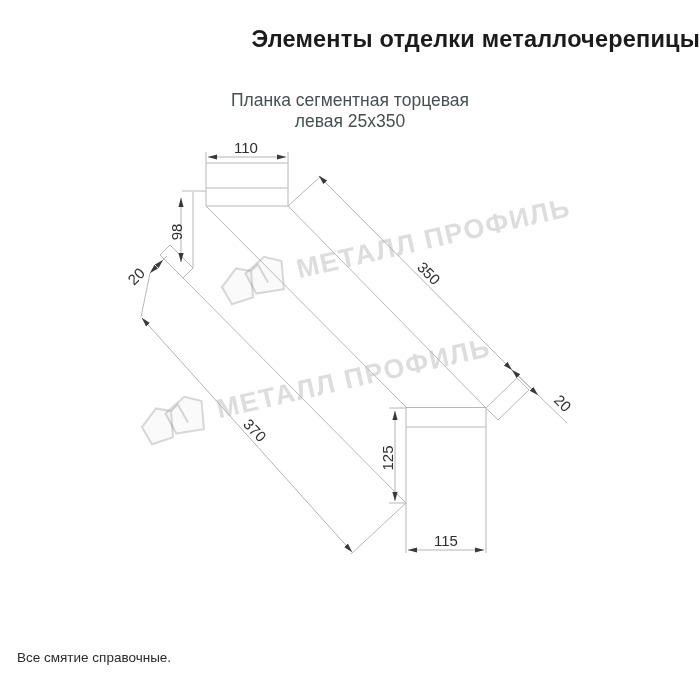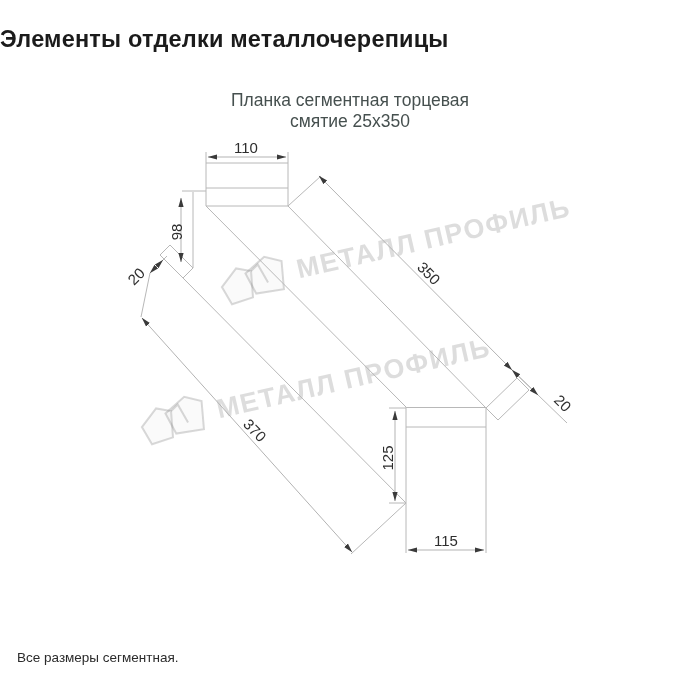--- a/index.html
+++ b/index.html
@@ -1,21 +1,21 @@
 <!DOCTYPE html>
 <html><head>
 <meta charset="utf-8">
 <style>
   html,body{margin:0;padding:0;}
   body{
     width:700px;height:700px;position:relative;background:#ffffff;
     font-family:"Liberation Sans", sans-serif;overflow:hidden;
   }
   .page-title{
-    position:absolute;left:0;top:26px;width:700px;text-align:left;
+    position:absolute;left:0;top:26px;width:700px;text-align:right;
     font-size:23.5px;font-weight:bold;color:#1b1b1b;letter-spacing:0.2px;
   }
   .subtitle{
     position:absolute;left:0;top:90px;width:700px;text-align:center;
     font-size:17.5px;line-height:21px;color:#46504f;
   }
   .watermark{
     position:absolute;display:flex;align-items:center;gap:9px;height:50px;
     transform:rotate(-13deg);transform-origin:left center;
     color:rgba(125,125,125,0.26);font-weight:bold;font-size:27px;
@@ -33,21 +33,21 @@
     font-size:13.5px;line-height:18px;color:#2b2b2b;
   }
 </style>
 </head>
 <body>
 
 <div class="page-title">Элементы отделки металлочерепицы</div>
 
 <div class="subtitle">
   <div>Планка сегментная торцевая</div>
-  <div>смятие 25х350</div>
+  <div>левая 25х350</div>
 </div>
 
 <div class="watermark wm1">
   <svg width="72" height="48" viewBox="0 0 72 48">
     <g stroke="rgba(130,130,130,0.30)" stroke-width="2" fill="rgba(205,205,205,0.10)">
       <polygon points="4,24 22,9 36,15 32,41 10,43"></polygon>
       <polygon points="30,16 52,4 68,12 64,40 36,38"></polygon>
       <polyline points="36,15 44,10 50,30" fill="none"></polyline>
     </g>
   </svg>
@@ -123,14 +123,14 @@
     <text class="dimtxt" transform="translate(140,280) rotate(-45)" text-anchor="middle">20</text>
     <text class="dimtxt" transform="translate(425,277) rotate(45)" text-anchor="middle">350</text>
     <text class="dimtxt" transform="translate(251,434) rotate(46)" text-anchor="middle">370</text>
     <text class="dimtxt" transform="translate(559,407) rotate(45)" text-anchor="middle">20</text>
     <text class="dimtxt" transform="translate(393,458) rotate(-90)" text-anchor="middle">125</text>
     <text class="dimtxt" x="446" y="546" text-anchor="middle">115</text>
   </g>
 </svg>
 
 <div class="footer">
-  <div>Все размеры сегментная.</div>
+  <div>Все смятие справочные.</div>
 </div>
 
 </body></html>

